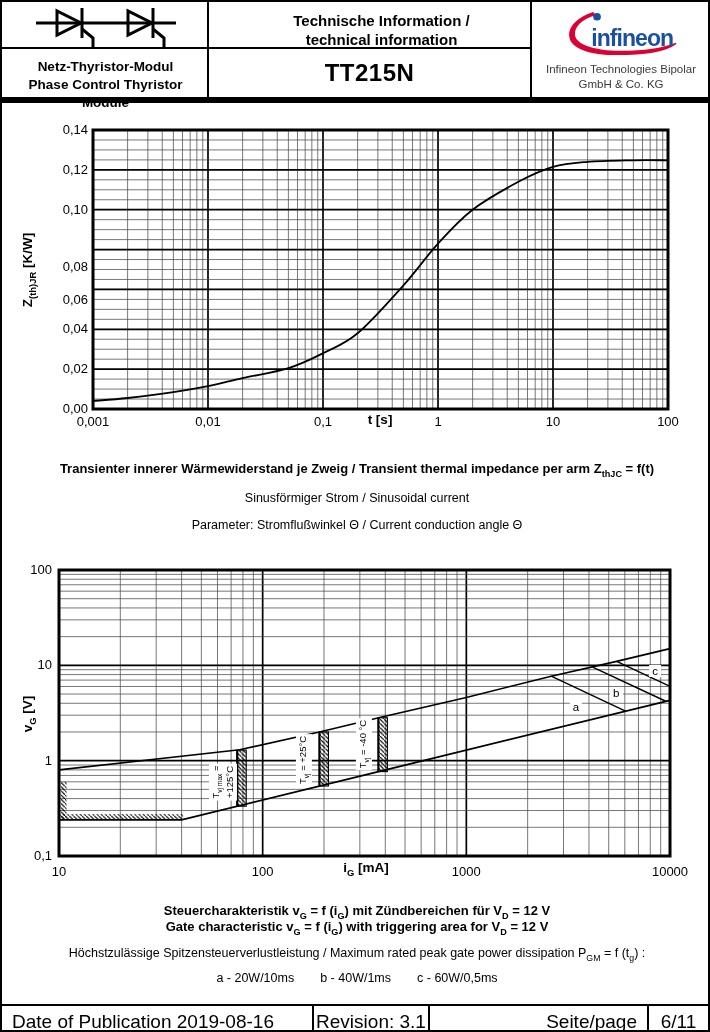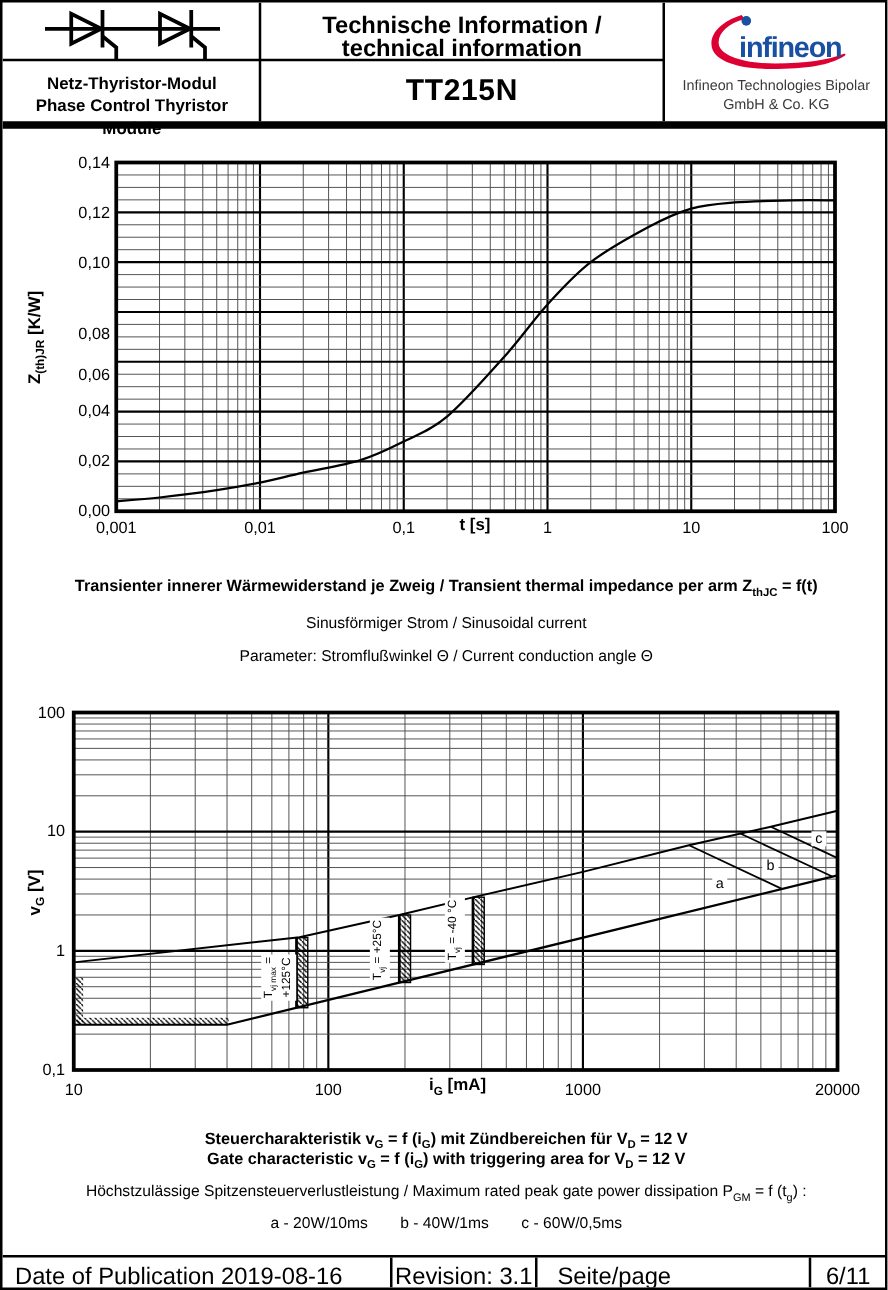--- a/index.html
+++ b/index.html
@@ -3,21 +3,21 @@
 <meta charset="utf-8">
 <style>
   html,body{margin:0;padding:0;background:#9a9a9a;}
   .page{position:relative;width:710px;height:1032px;margin:0 auto;background:#fff;
         border:2px solid #000;box-sizing:border-box;overflow:hidden;
         font-family:"Liberation Sans","DejaVu Sans",sans-serif;color:#000;}
   .abs{position:absolute;}
   .bar{position:absolute;background:#000;}
   sub{font-size:70%;}
   .hdr-module{left:2px;top:56px;width:203px;text-align:center;font-weight:bold;font-size:13.5px;line-height:18px;}
-  .hdr-title{left:207px;top:9px;width:321px;text-align:center;font-weight:bold;font-size:19px;line-height:19px;}
+  .hdr-title{left:219px;top:9px;width:321px;text-align:center;font-weight:bold;font-size:15px;line-height:19px;}
   .hdr-part{left:207px;top:57px;width:321px;text-align:center;font-weight:bold;font-size:24px;letter-spacing:.5px;}
   .hdr-company{left:532px;top:60px;width:174px;text-align:center;font-size:11.5px;line-height:15px;color:#3a3a3a;}
   .tick{position:absolute;font-size:13px;white-space:nowrap;}
   .caption-bold{position:absolute;left:0;width:710px;text-align:center;font-weight:bold;font-size:13px;}
   .caption{position:absolute;left:0;width:710px;text-align:center;font-size:12.5px;}
   .axis-title{position:absolute;font-weight:bold;font-size:13.5px;white-space:nowrap;}
   .rot{transform:translate(-50%,-50%) rotate(-90deg);}
   .cx{transform:translateX(-50%);}
   .temp-label{position:absolute;background:#fff;font-size:9.5px;line-height:1.25;text-align:center;
               white-space:nowrap;padding:1px 2px;transform:translate(-50%,-50%) rotate(-90deg);}
@@ -246,21 +246,21 @@
   <div class="caption-bold" style="top:917px"><span>Gate characteristic v</span><sub>G</sub><span> = f (i</span><sub>G</sub><span>) with triggering area for V</span><sub>D</sub><span> = 12 V</span></div>
   <div class="caption" style="top:944px"><span>Höchstzulässige Spitzensteuerverlustleistung / Maximum rated peak gate power dissipation P</span><sub>GM</sub><span> = f (t</span><sub>g</sub><span>) :</span></div>
   <div class="caption" style="top:969px"><span class="legend-item">a - 20W/10ms</span><span class="legend-item">b - 40W/1ms</span><span class="legend-item">c - 60W/0,5ms</span></div>
 
   <div class="bar" style="left:0;top:1002px;width:706px;height:2px"></div>
   <div class="bar" style="left:310px;top:1004px;width:2px;height:24px"></div>
   <div class="bar" style="left:426px;top:1004px;width:2px;height:24px"></div>
   <div class="bar" style="left:645px;top:1004px;width:2px;height:24px"></div>
   <div class="footer-cell" style="left:10px;width:295px">Date of Publication 2019-08-16</div>
   <div class="footer-cell" style="left:312px;width:114px;text-align:center">Revision: 3.1</div>
-  <div class="footer-cell" style="left:444px;width:205px;text-align:left">Seite/page</div>
+  <div class="footer-cell" style="left:430px;width:205px;text-align:right">Seite/page</div>
   <div class="footer-cell" style="left:647px;width:59px;text-align:center">6/11</div>
 <div class="tick" style="left: 38px; top: 399px; width: 48px; text-align: right;">0,00</div>
     <div class="tick" style="left: 38px; top: 359.143px; width: 48px; text-align: right;">0,02</div>
     <div class="tick" style="left: 38px; top: 319.286px; width: 48px; text-align: right;">0,04</div>
     <div class="tick" style="left: 38px; top: 290px; width: 48px; text-align: right;">0,06</div>
     <div class="tick" style="left: 38px; top: 257px; width: 48px; text-align: right;">0,08</div>
     <div class="tick" style="left: 38px; top: 199.714px; width: 48px; text-align: right;">0,10</div>
     <div class="tick" style="left: 38px; top: 159.857px; width: 48px; text-align: right;">0,12</div>
     <div class="tick" style="left: 38px; top: 120px; width: 48px; text-align: right;">0,14</div>
     <div class="tick" style="left: 61px; top: 412px; width: 60px; text-align: center;">0,001</div>
@@ -282,14 +282,14 @@
     <div class="abc" style="left: 573.878px; top: 705.067px;">a</div>
     <div class="abc" style="left: 614.322px; top: 691.217px;">b</div>
     <div class="abc" style="left: 653.113px; top: 669.106px;">c</div>
     <div class="tick" style="left: 8px; top: 846px; width: 42px; text-align: right;">0,1</div>
     <div class="tick" style="left: 8px; top: 750.67px; width: 42px; text-align: right;">1</div>
     <div class="tick" style="left: 8px; top: 655.34px; width: 42px; text-align: right;">10</div>
     <div class="tick" style="left: 8px; top: 560.01px; width: 42px; text-align: right;">100</div>
     <div class="tick" style="left: 25px; top: 862px; width: 64px; text-align: center;">10</div>
     <div class="tick" style="left: 228.67px; top: 862px; width: 64px; text-align: center;">100</div>
     <div class="tick" style="left: 432.34px; top: 862px; width: 64px; text-align: center;">1000</div>
-    <div class="tick" style="left: 636.01px; top: 862px; width: 64px; text-align: center;">20000</div>
+    <div class="tick" style="left: 636.01px; top: 862px; width: 64px; text-align: center;">10000</div>
   </div>
 
 </body></html>

